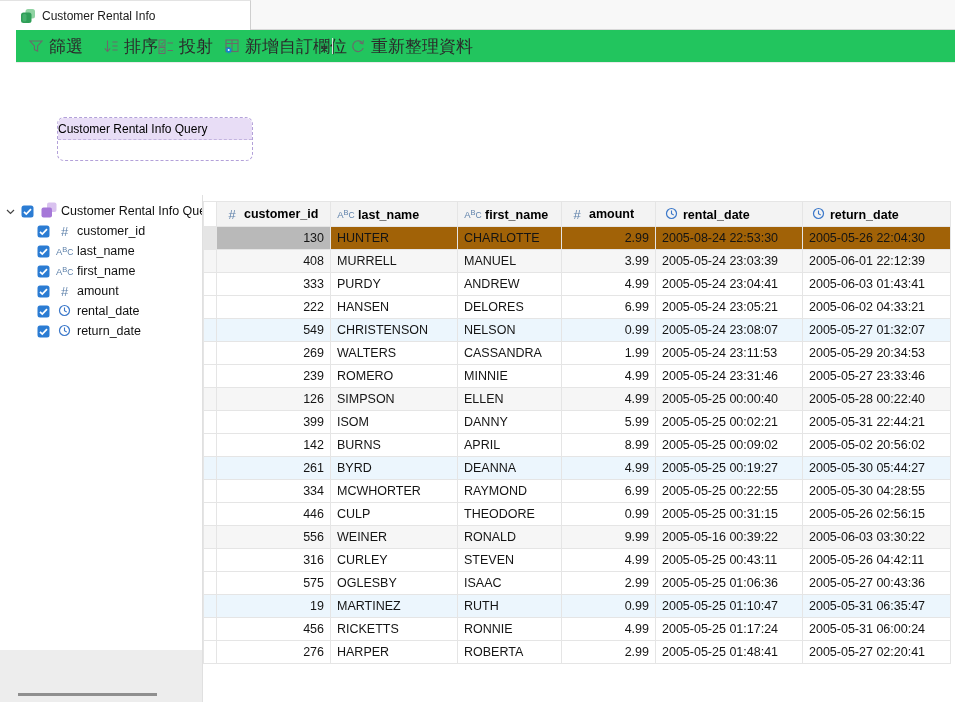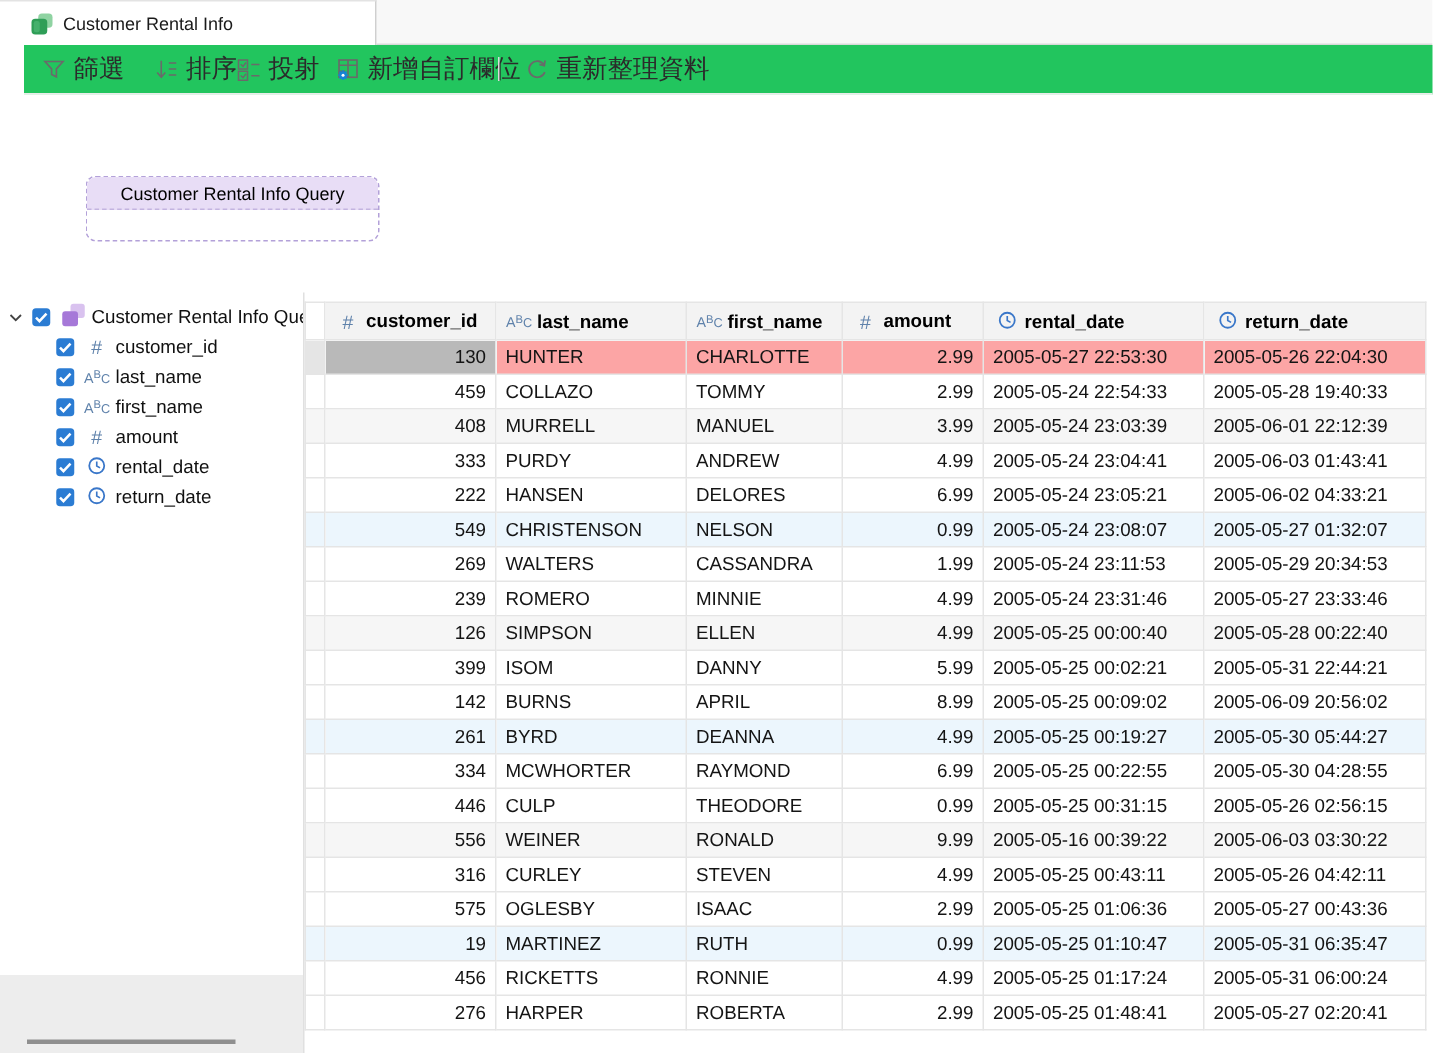--- a/index.html
+++ b/index.html
@@ -16,21 +16,21 @@
   .toolbar { position:absolute; left:16px; top:30px; width:955px; height:33px; background:#22c55e; border-bottom:1px solid #ebebeb; font-size:17px; color:#2b2b2b; }
   .tb-item { position:absolute; top:50%; transform:translateY(-50%); display:flex; align-items:center; gap:5px; cursor:default; white-space:nowrap; }
   .tb-sep { position:absolute; left:316px; top:8px; width:1px; height:16px; background:#dcdcdc; }
   .tb-icon { width:16px; height:16px; display:inline-block; flex:0 0 16px; }
 
   
   .workspace { position:absolute; left:0; top:63px; width:955px; height:639px; background:#fff; }
 
   
   .query-node { position:absolute; left:57px; top:54px; width:196px; height:44px; border:1px dashed #b3a1d9; border-radius:7px; background:#fff; overflow:hidden; }
-  .query-node-header { height:22px; background:#e8ddf6; border-bottom:1px dashed #c3b4e0; text-align:center; font-size:12px; line-height:22px; color:#000; }
+  .query-node-header { height:22px; background:#e8ddf6; border-bottom:1px dashed #c3b4e0; text-align:left; font-size:12px; line-height:22px; color:#000; }
 
   
   .sidebar { position:absolute; left:0; top:132px; width:203px; height:507px; background:#fff; border-right:1px solid #e0e0e0; overflow:hidden; }
   .tree { padding-top:6px; }
   .tree-row { height:20px; display:flex; align-items:center; font-size:12.5px; color:#101010; white-space:nowrap; overflow:hidden; }
   .tree-row.root { padding-left:4px; }
   .tree-row.child { padding-left:37px; }
   .chev { width:13px; height:13px; margin-right:4px; flex:0 0 13px; }
   .cbx { width:13px; height:13px; margin-right:6px; flex:0 0 13px; }
   .t-icon { width:17px; margin-right:4px; flex:0 0 17px; text-align:center; }
@@ -41,21 +41,21 @@
   .grid { position:absolute; left:203px; top:138px; }
   table { border-collapse:collapse; table-layout:fixed; font-size:12.5px; }
   th, td { border:1px solid #e5e5e5; overflow:hidden; white-space:nowrap; }
   th { height:25px; background:#f3f3f3; font-weight:bold; text-align:left; padding:0 6px; color:#000; }
   th.gutter { background:#fff; padding:0; }
   td { height:23px; padding:0 6px; color:#141414; background:#fff; }
   td.gutter { padding:0; }
   td.num { text-align:right; padding-right:6px; }
   tr.tint-gray td { background:#f6f6f6;margin-left:31px; }
   tr.tint-blue td { background:#ecf6fd;margin-top:48px; }
-  tr.sel-row td { background:#fca5a5; }
+  tr.sel-row td { background:#a16207; }
   tr.sel-row td.gutter { background:#e5e5e5; }
   td.sel-cell { background:#b9b9b9 !important; }
 
   .hdr-label { vertical-align:middle; }
   .hdr-icon { display:inline-block; width:18px; margin-right:3px; vertical-align:middle; text-align:center; }
 
   .num-icon { color:#5f82ab; font-size:13px; font-weight:normal; }
   .abc-icon { color:#5f82ab; font-weight:normal; font-size:9.5px; letter-spacing:0; }
   .abc-icon .b { font-size:7.5px; vertical-align:3px; }
   .abc-icon .c { font-size:8.5px; vertical-align:0; }
@@ -231,31 +231,22 @@
                   </svg></span><span class="hdr-label">return_date</span></th>
             </tr>
           </thead>
         <tbody id="tbody">
             <tr class="sel-row">
               <td class="gutter"></td>
               <td class="num sel-cell">130</td>
               <td>HUNTER</td>
               <td>CHARLOTTE</td>
               <td class="num">2.99</td>
-              <td>2005-05-27 22:53:30</td>
+              <td>2005-08-24 22:53:30</td>
               <td>2005-05-26 22:04:30</td>
-            </tr>
-            <tr>
-              <td class="gutter"></td>
-              <td class="num">459</td>
-              <td>COLLAZO</td>
-              <td>TOMMY</td>
-              <td class="num">2.99</td>
-              <td>2005-05-24 22:54:33</td>
-              <td>2005-05-28 19:40:33</td>
             </tr>
             <tr class="tint-gray">
               <td class="gutter"></td>
               <td class="num">408</td>
               <td>MURRELL</td>
               <td>MANUEL</td>
               <td class="num">3.99</td>
               <td>2005-05-24 23:03:39</td>
               <td>2005-06-01 22:12:39</td>
             </tr>
@@ -322,21 +313,21 @@
               <td>2005-05-25 00:02:21</td>
               <td>2005-05-31 22:44:21</td>
             </tr>
             <tr>
               <td class="gutter"></td>
               <td class="num">142</td>
               <td>BURNS</td>
               <td>APRIL</td>
               <td class="num">8.99</td>
               <td>2005-05-25 00:09:02</td>
-              <td>2005-06-09 20:56:02</td>
+              <td>2005-05-02 20:56:02</td>
             </tr>
             <tr class="tint-blue">
               <td class="gutter"></td>
               <td class="num">261</td>
               <td>BYRD</td>
               <td>DEANNA</td>
               <td class="num">4.99</td>
               <td>2005-05-25 00:19:27</td>
               <td>2005-05-30 05:44:27</td>
             </tr>

